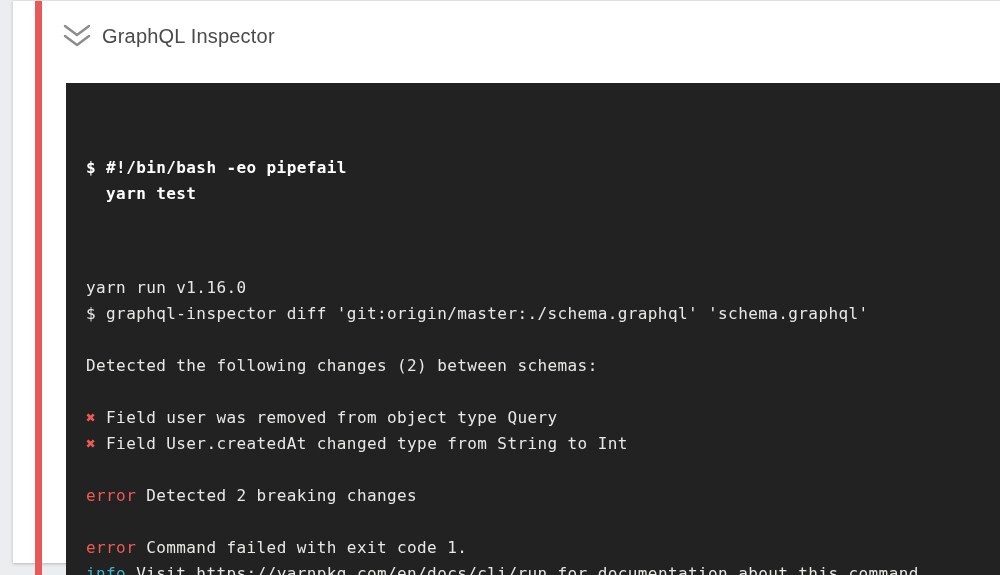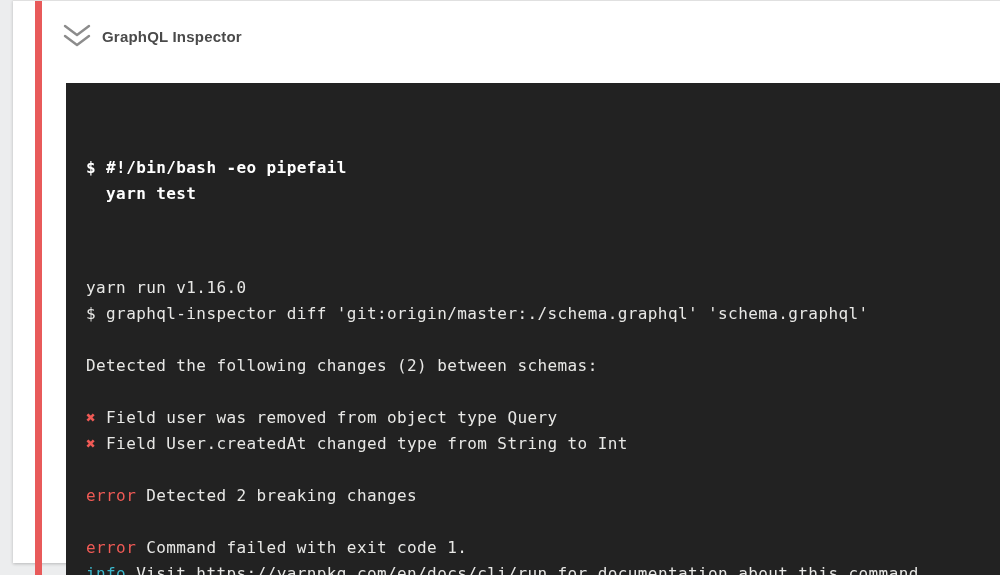--- a/index.html
+++ b/index.html
@@ -35,22 +35,22 @@
   }
   .chevron {
     width: 30px; height: 26px;
     display: inline-flex;
     align-items: center;
     justify-content: center;
     margin-right: 10px;
   }
   .step-title {
     margin: 0;
-    font-size: 15px;
-    font-weight: bold;
+    font-size: 20px;
+    font-weight: normal;
     color: #4a4a4a;
     letter-spacing: 0.2px;
   }
   .terminal {
     margin: 34px 0 0 24px;
     width: 967px;
     background: #222222;
     padding: 20px 0 20px 20px;
     box-sizing: border-box;
     font-family: "DejaVu Sans Mono", monospace;

